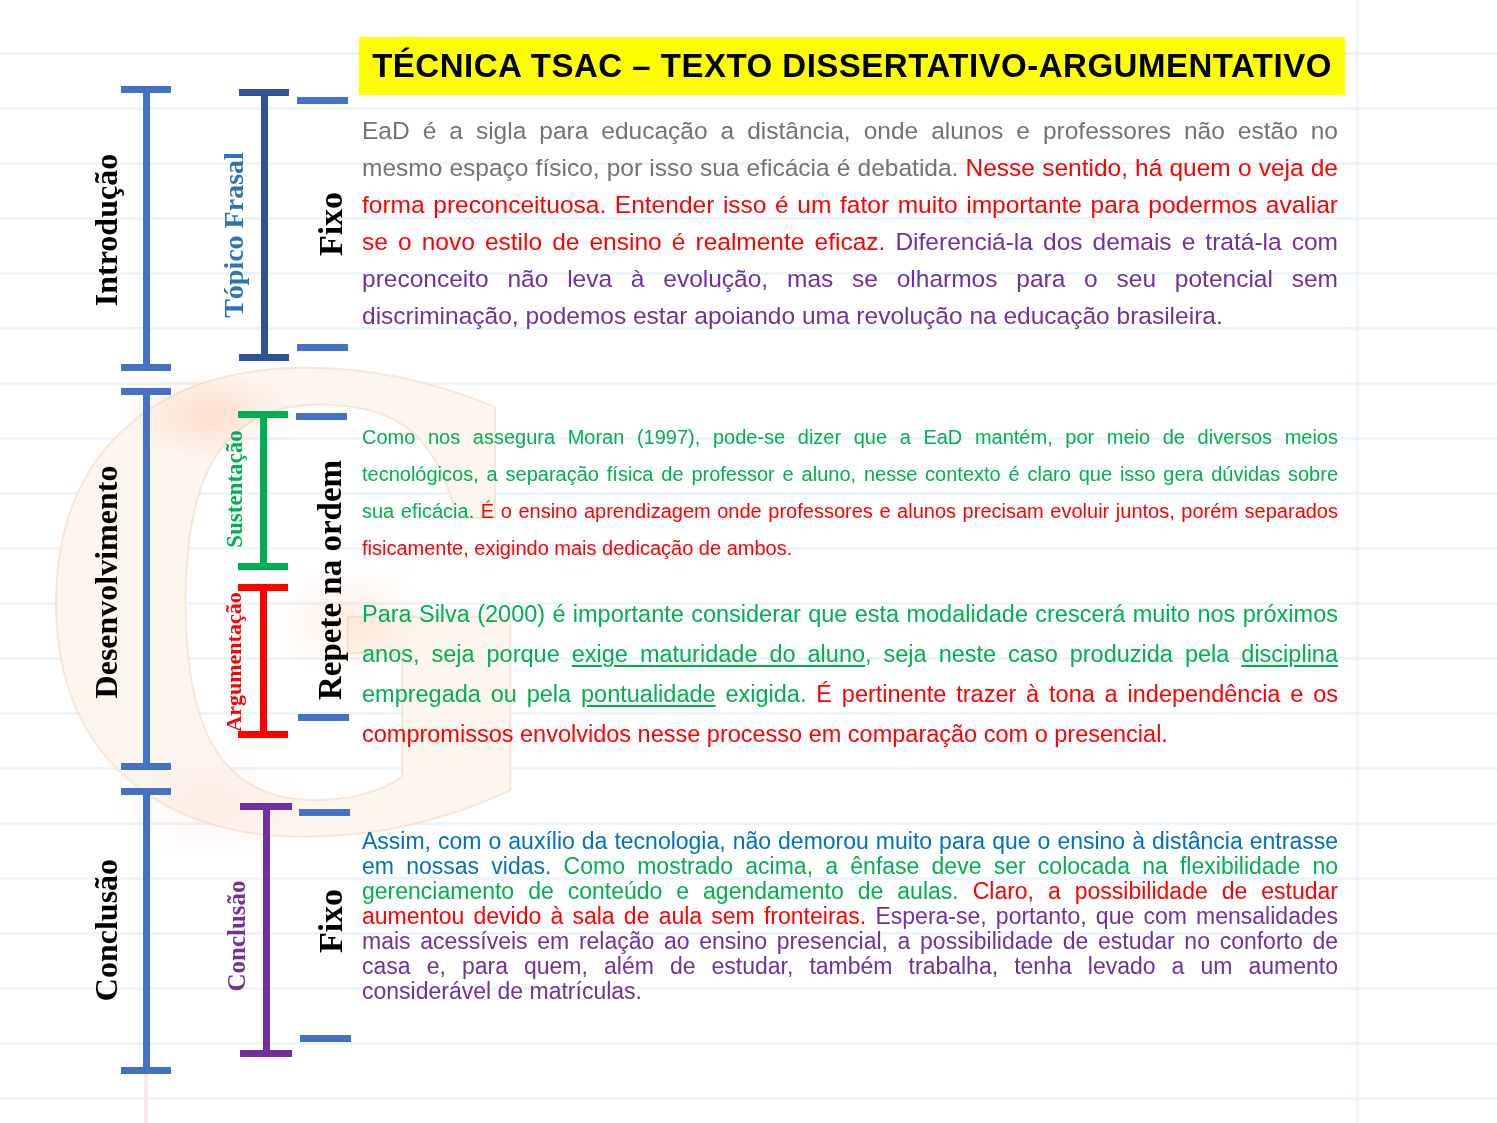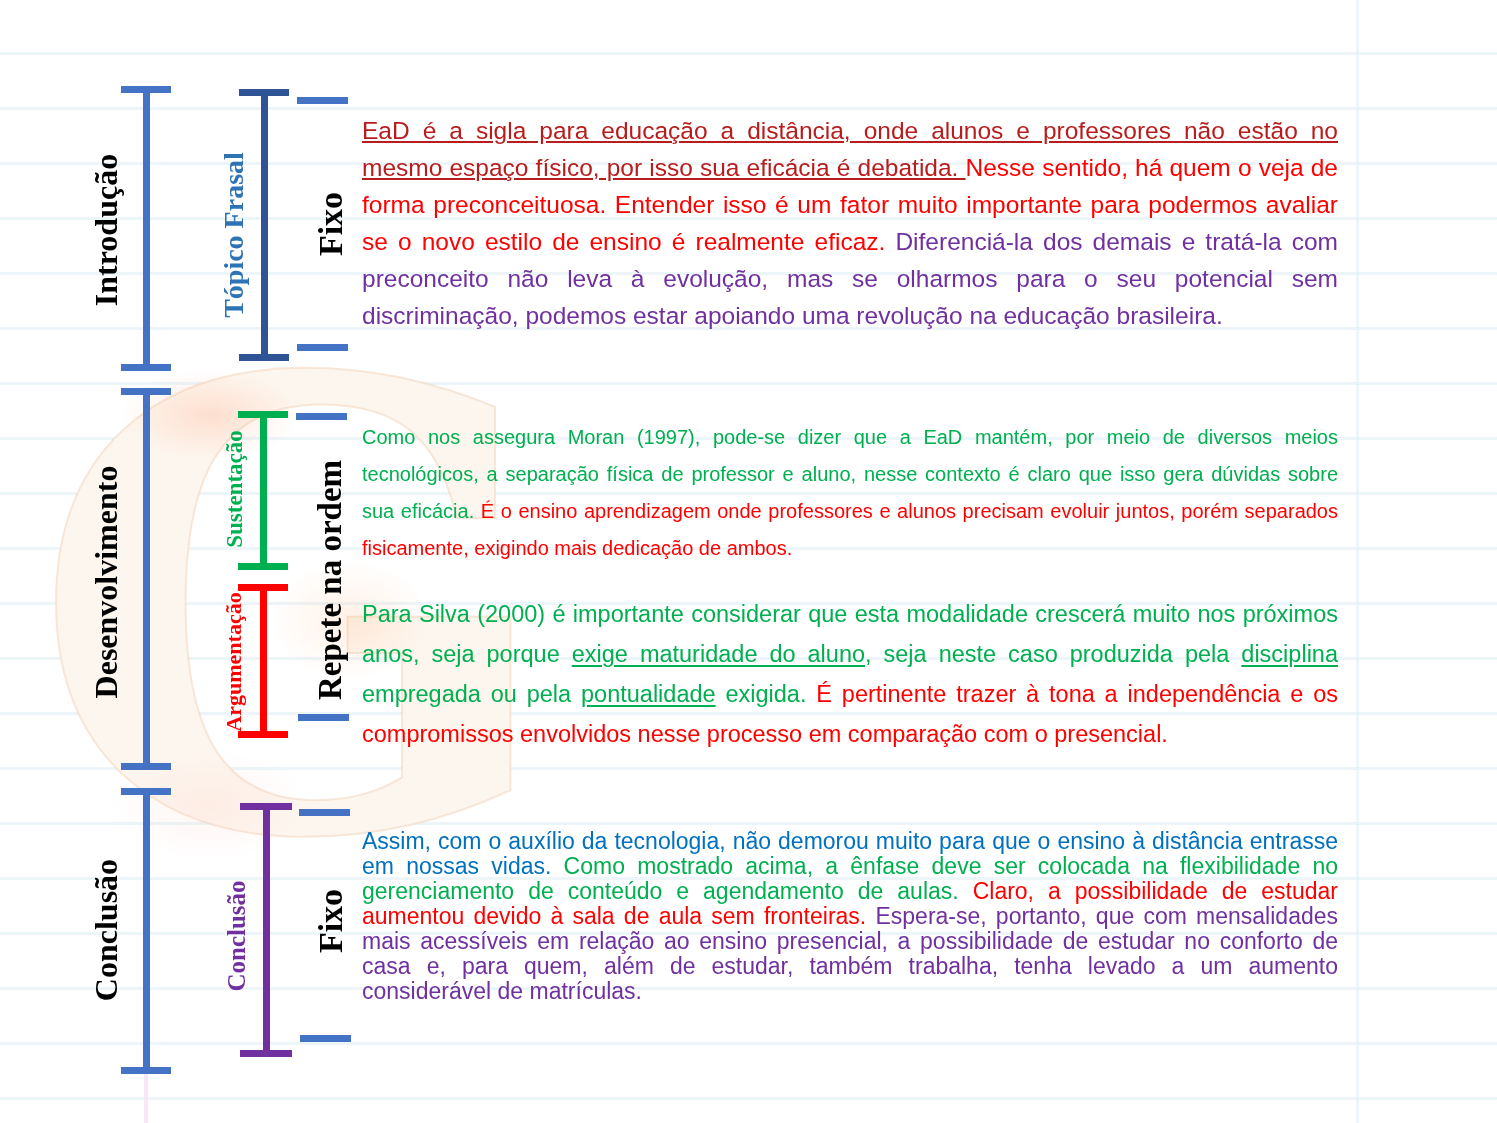--- a/index.html
+++ b/index.html
@@ -44,39 +44,42 @@
     position:absolute; writing-mode:vertical-rl; transform:translate(-50%,-50%) rotate(180deg);
     font-family:"Liberation Serif", serif; font-weight:bold; white-space:nowrap;
   }
 
   .para { position:absolute; left:362px; width:976px; text-align:justify; }
   .p1 { top:112px; font-size:24.5px; line-height:37px; }
   .p2 { top:419px; font-size:20px;   line-height:37px; }
   .p3 { top:594px; font-size:23.5px; line-height:40px; }
   .p4 { top:829px; font-size:23px;   line-height:25px; }
 
-  .c-blue   { color:#b91c1c;text-decoration:underline; }
+  .c-blue   { color:#737373; }
   .c-azure  { color:#0070C0; }
   .c-red    { color:#FF0000; }
   .c-green  { color:#00B050; }
   .c-purple { color:#7030A0; }
   .u { text-decoration:underline; text-underline-offset:3px; }
 </style>
 </head>
 <body>
 
 <div class="slide">
   <div class="grid"></div>
   <div class="vline" style="left:1356px;"></div>
   <div class="watermark">G</div>
   <div class="blob blob1"></div>
   <div class="blob blob2"></div>
   <div class="blob blob3"></div>
   <div class="pink-tail"></div>
 
+  <div class="title-banner">
+    <span>TÉCNICA TSAC – TEXTO DISSERTATIVO-ARGUMENTATIVO</span>
+  </div>
 
   <div class="vb" style="--c:#4472C4; left:121px; top:86px;  width:50px; height:285px;">
       <div class="stem"></div>
     </div>
   <div class="vb" style="--c:#4472C4; left:121px; top:388px; width:50px; height:382px;">
       <div class="stem"></div>
     </div>
   <div class="vb" style="--c:#4472C4; left:121px; top:788px; width:50px; height:286px;">
       <div class="stem"></div>
     </div>

